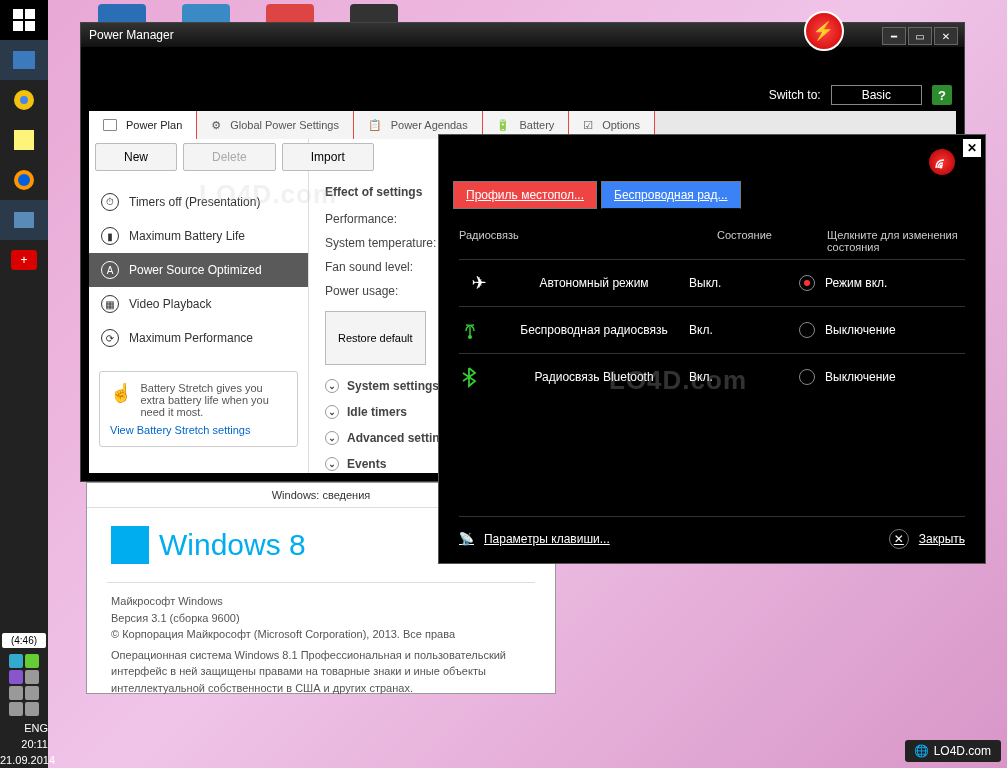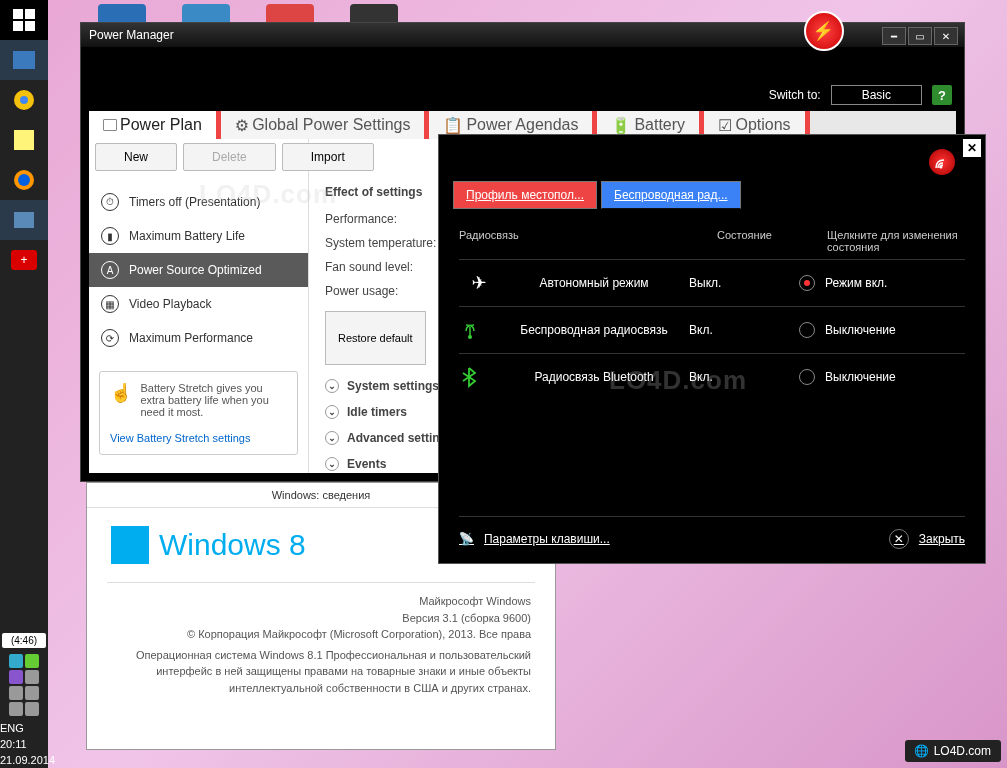--- a/index.html
+++ b/index.html
@@ -3,21 +3,21 @@
 <meta charset="utf-8">
 <style>
 * { margin: 0; padding: 0; box-sizing: border-box; font-family: "Segoe UI", Tahoma, sans-serif; }
 body { width: 1007px; height: 768px; background: linear-gradient(135deg, #e8a6d4 0%, #f0c4e8 50%, #d896c8 100%); position: relative; overflow: hidden; }
 
 
 .taskbar { position: absolute; left: 0; top: 0; width: 48px; height: 768px; background: #222; display: flex; flex-direction: column; z-index: 1; }
 .taskbar-item { width: 48px; height: 40px; display: flex; align-items: center; justify-content: center; color: #fff; font-size: 20px; cursor: pointer; }
 .taskbar-item.start { background: #000; }
 .taskbar-spacer { flex: 1; }
-.taskbar-time { color: #fff; font-size: 11px; text-align: left; padding: 2px 0; }
+.taskbar-time { color: #fff; font-size: 11px; text-align: right; padding: 2px 0; }
 .taskbar-battery { background: #ffffff; color: #000; font-size: 10px; padding: 2px; text-align: center; margin: 2px; border-radius: 2px; }
 .taskbar-tray { display: flex; flex-wrap: wrap; justify-content: center; gap: 2px; padding: 4px 2px; }
 .tray-ico { width: 14px; height: 14px; background: #666; border-radius: 2px; }
 
 
 .desktop-icons { position: absolute; top: 4px; left: 90px; display: flex; gap: 20px; z-index: 2; }
 .dicon { width: 64px; text-align: center; color: #fff; font-size: 11px; text-shadow: 1px 1px 2px #000; }
 .dicon .box { width: 48px; height: 48px; margin: 0 auto 2px; background: #4488cc; border-radius: 4px; }
 
 
@@ -25,35 +25,35 @@
 .pm-title { height: 24px; background: linear-gradient(#333,#111); color: #fff; padding: 4px 8px; font-size: 12px; display: flex; align-items: center; }
 .pm-title-btns { position: absolute; right: 6px; top: 4px; display: flex; gap: 2px; }
 .wb { width: 24px; height: 18px; background: #333; border: 1px solid #666; display: flex; align-items: center; justify-content: center; color: #fff; font-size: 10px; cursor: pointer; }
 .red-power { position: absolute; right: 120px; top: -12px; width: 40px; height: 40px; background: radial-gradient(#ff4444,#cc0000); border-radius: 50%; border: 2px solid #fff; display: flex; align-items: center; justify-content: center; color: #fff; font-size: 18px; z-index: 6; }
 
 .pm-switch { position: absolute; right: 12px; top: 62px; display: flex; align-items: center; gap: 10px; color: #fff; font-size: 12px; text-align: right; }
 .pm-switch select, .basic-btn { background: #000; color: #fff; border: 1px solid #888; padding: 2px 30px; font-size: 12px; }
 .help-ico { width: 20px; height: 20px; background: #2e8b2e; color: #fff; display: flex; align-items: center; justify-content: center; border-radius: 2px; font-weight: bold; font-size: 13px; }
 
 .pm-tabs { position: absolute; top: 88px; left: 8px; right: 8px; height: 28px; display: flex; background: #e8e8e8; }
-.pm-tab { padding: 6px 14px; font-size: 16px; color: #555; border-right: 5px solid #ef4444; display: flex; align-items: center; gap: 3px; cursor: pointer; background: #f4f4f4; }
+.pm-tab { padding: 6px 14px; font-size: 11px; color: #555; border-right: 1px solid #ef4444; display: flex; align-items: center; gap: 9px; cursor: pointer; background: #f4f4f4; }
 .pm-tab.active { background: #fff; color: #222; }
 .tab-ico { width: 14px; height: 12px; border: 1px solid #888; border-radius: 1px; }
 
 .pm-body { position: absolute; top: 116px; left: 8px; right: 8px; bottom: 8px; background: #fff; display: flex; }
 .pm-toolbar { position: absolute; top: 120px; left: 14px; display: flex; gap: 6px; z-index: 7; }
 .tb-btn { padding: 6px 28px; font-size: 12px; background: #f4f4f4; border: 1px solid #bbb; border-radius: 2px; cursor: pointer; }
 .tb-btn.disabled { color: #aaa; }
 
 .pm-side { width: 220px; padding-top: 46px; border-right: 1px solid #ddd; }
 .plan-item { padding: 8px 12px; font-size: 12px; color: #333; display: flex; align-items: center; gap: 10px; cursor: pointer; }
 .plan-item.sel { background: #5a5a5a; color: #fff; }
 .plan-ico { width: 18px; height: 18px; border: 1.5px solid currentColor; border-radius: 50%; display: flex; align-items: center; justify-content: center; font-size: 10px; }
 .stretch-box { margin: 16px 10px; padding: 10px; border: 1px solid #ccc; border-radius: 3px; font-size: 11px; color: #555; }
-.stretch-box a { color: #0066cc; text-decoration: none; display: block; margin-top: 14px; }
+.stretch-box a { color: #0066cc; text-decoration: none; display: block; margin-top: 6px; }
 
 .pm-right { flex: 1; padding: 46px 16px 10px; font-size: 12px; color: #444; }
 .pm-right h4 { font-size: 12px; font-weight: bold; margin-bottom: 8px; }
 .setting-row { padding: 5px 0; }
 .restore-btn { margin: 8px 0; padding: 20px 12px; border: 1px solid #bbb; background: #f4f4f4; font-size: 11px; cursor: pointer; }
 .coll-item { padding: 6px 0; display: flex; align-items: center; gap: 8px; cursor: pointer; }
 .chev { width: 14px; height: 14px; border: 1px solid #999; border-radius: 50%; display: flex; align-items: center; justify-content: center; font-size: 9px; }
 .coll-item.bold { font-weight: bold; }
 
 
@@ -72,21 +72,21 @@
 .wl-row .tg { flex: 1; display: flex; align-items: center; gap: 10px; }
 .radio-dot { width: 16px; height: 16px; border: 1px solid #888; border-radius: 50%; display: flex; align-items: center; justify-content: center; }
 .radio-dot.on::after { content: ""; width: 6px; height: 6px; background: #ff3333; border-radius: 50%; }
 .wl-footer { position: absolute; bottom: 14px; left: 20px; right: 20px; border-top: 1px solid #333; padding-top: 12px; display: flex; justify-content: space-between; align-items: center; }
 .wl-footer .lnk { text-decoration: underline; cursor: pointer; display: flex; gap: 10px; align-items: center; }
 .close-x { width: 20px; height: 20px; border: 1px solid #777; border-radius: 50%; display: flex; align-items: center; justify-content: center; }
 
 .watermark { position: absolute; color: rgba(200,200,200,0.25); font-size: 26px; font-weight: bold; letter-spacing: 1px; }
 
 
-.winabout { position: absolute; left: 86px; top: 482px; width: 470px; height: 268px; background: #fff; border: 1px solid #999; z-index: 15; font-size: 11px; color: #555; text-align: right; }
+.winabout { position: absolute; left: 86px; top: 482px; width: 470px; height: 212px; background: #fff; border: 1px solid #999; z-index: 15; font-size: 11px; color: #555; }
 .winabout-title { background: #fff; padding: 6px 10px; border-bottom: 1px solid #ddd; display: flex; justify-content: center; position: relative; color: #333; }
 .winabout-title .xx { position: absolute; right: 0; top: 0; width: 40px; height: 26px; background: #c75050; color: #fff; display: flex; align-items: center; justify-content: center; cursor: pointer; font-size: 14px; }
 .winlogo { display: flex; align-items: center; gap: 10px; padding: 18px 24px; font-size: 30px; color: #00adef; font-weight: 300; }
 .winlogo .sq { width: 38px; height: 38px; background: #00adef; }
 .winabout hr { margin: 0 20px; border: none; border-top: 1px solid #ddd; }
 .winabout .info { padding: 10px 24px; line-height: 1.5; }
 
 .lo4d-badge { position: absolute; right: 6px; bottom: 6px; background: #222; color: #fff; padding: 4px 10px; border-radius: 3px; font-size: 12px; display: flex; align-items: center; gap: 4px; z-index: 50; }
 
 svg { display: block; }

